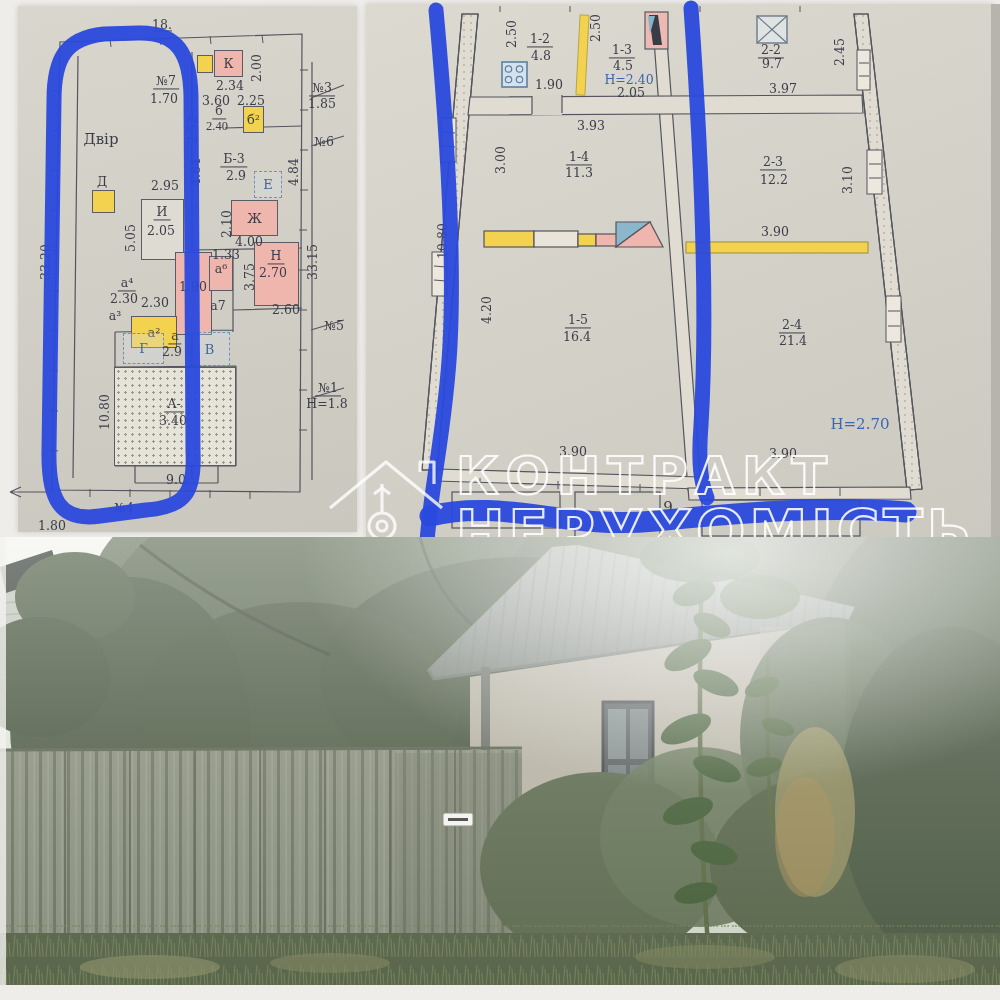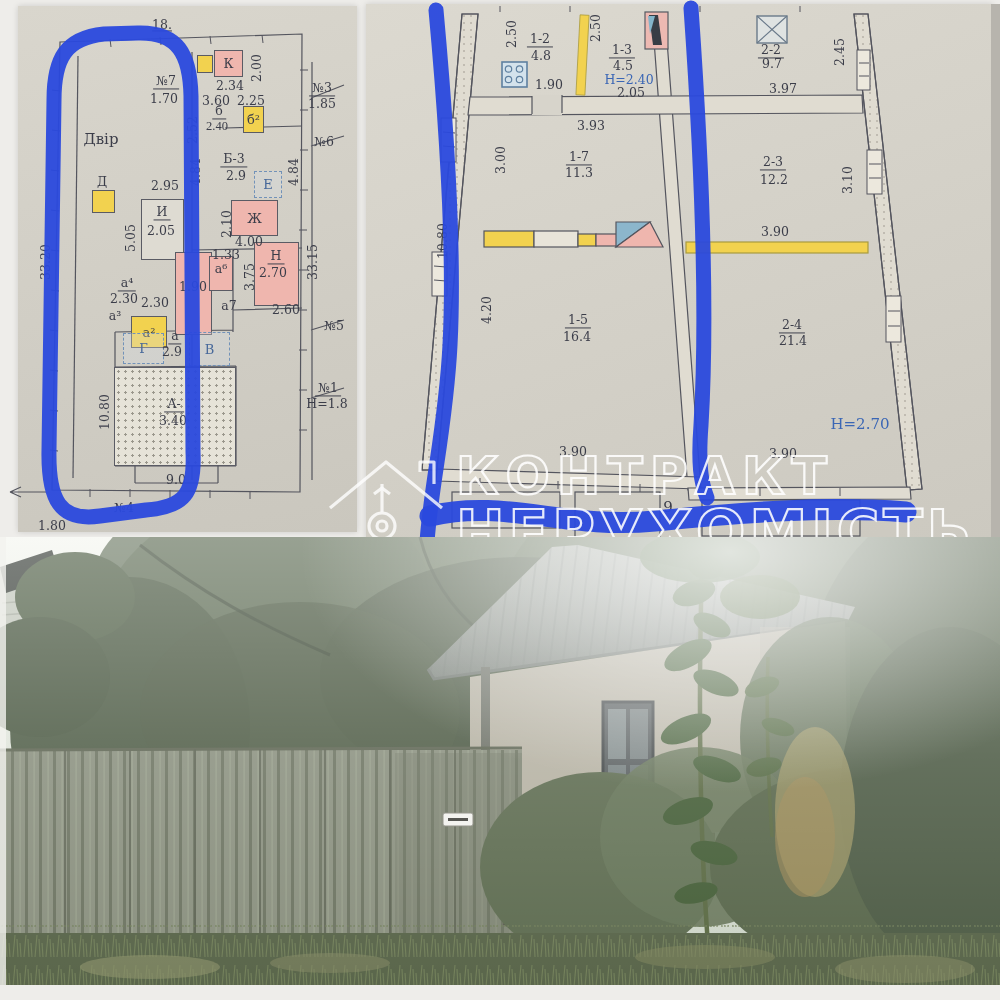--- a/index.html
+++ b/index.html
@@ -123,21 +123,21 @@
   <div id="lp-boxes">
       <div class="bx p" style="left: 214px; top: 50px; width: 29px; height: 27px;">К</div>
       <div class="bx y" style="left: 197px; top: 55px; width: 16px; height: 18px;"></div>
       <div class="bx y" style="left: 243px; top: 106px; width: 21px; height: 27px;">б²</div>
       <div class="bx d" style="left: 254px; top: 171px; width: 28px; height: 27px;">Е</div>
       <div class="bx p" style="left: 231px; top: 200px; width: 47px; height: 36px;">Ж</div>
       <div class="bx p" style="left: 254px; top: 242px; width: 45px; height: 64px;"></div>
       <div class="bx w" style="left: 141px; top: 199px; width: 43px; height: 61px;"></div>
       <div class="bx p" style="left: 175px; top: 252px; width: 37px; height: 83px;"></div>
       <div class="bx p" style="left: 209px; top: 256px; width: 24px; height: 35px;"></div>
-      <div class="bx y" style="left: 131px; top: 316px; width: 36px; height: 32px;">а²</div>
+      <div class="bx y" style="left: 131px; top: 316px; width: 46px; height: 32px;">а²</div>
       <div class="bx y" style="left: 92px; top: 190px; width: 23px; height: 23px;"></div>
       <div class="bx d" style="left: 123px; top: 333px; width: 41px; height: 31px;">Г</div>
       <div class="bx d" style="left: 189px; top: 332px; width: 41px; height: 34px;">В</div>
       <div class="bx dot" style="left: 114px; top: 367px; width: 122px; height: 99px;"></div>
     </div>
 
   <div id="lp-labels" class="lblhost">
       <div class="lbl" style="left: 162px; top: 25px; text-decoration: underline;">18.</div>
       <div class="lbl ul" style="left: 166px; top: 82px;">№7</div>
       <div class="lbl" style="left: 164px; top: 99px;">1.70</div>
@@ -164,21 +164,21 @@
       <div class="lbl" style="left: 236px; top: 176px;">2.9</div>
       <div class="lbl rot" style="left: 227px; top: 224px;">2.10</div>
       <div class="lbl" style="left: 249px; top: 242px;">4.00</div>
       <div class="lbl ul" style="left: 276px; top: 257px;">Н</div>
       <div class="lbl" style="left: 273px; top: 273px;">2.70</div>
       <div class="lbl rot" style="left: 250px; top: 277px;">3.75</div>
       <div class="lbl rot" style="left: 313px; top: 262px;">33.15</div>
       <div class="lbl" style="left: 226px; top: 255px;">1.33</div>
       <div class="lbl" style="left: 193px; top: 287px;">1.90</div>
       <div class="lbl" style="left: 221px; top: 269px;">а⁶</div>
-      <div class="lbl" style="left: 229px; top: 306px;">а7</div>
+      <div class="lbl" style="left: 218px; top: 306px;">а7</div>
       <div class="lbl ul" style="left: 127px; top: 284px;">а⁴</div>
       <div class="lbl" style="left: 124px; top: 299px;">2.30</div>
       <div class="lbl" style="left: 155px; top: 303px;">2.30</div>
       <div class="lbl" style="left: 115px; top: 316px;">а³</div>
       <div class="lbl" style="left: 286px; top: 310px;">2.60</div>
       <div class="lbl" style="left: 334px; top: 326px;">№5</div>
       <div class="lbl ul" style="left: 175px; top: 337px;">а</div>
       <div class="lbl" style="left: 172px; top: 352px;">2.9</div>
       <div class="lbl rot" style="left: 105px; top: 412px;">10.80</div>
       <div class="lbl ul" style="left: 174px; top: 405px;">А-</div>
@@ -198,21 +198,21 @@
       <div class="lbl ul" style="left: 622px; top: 51px;">1-3</div>
       <div class="lbl" style="left: 623px; top: 66px;">4.5</div>
       <div class="lbl blue" style="left: 629px; top: 80px;">Н=2.40</div>
       <div class="lbl" style="left: 631px; top: 93px;">2.05</div>
       <div class="lbl" style="left: 591px; top: 126px;">3.93</div>
       <div class="lbl ul" style="left: 771px; top: 51px;">2-2</div>
       <div class="lbl" style="left: 772px; top: 64px;">9.7</div>
       <div class="lbl rot" style="left: 840px; top: 52px;">2.45</div>
       <div class="lbl" style="left: 783px; top: 89px;">3.97</div>
       <div class="lbl rot" style="left: 501px; top: 160px;">3.00</div>
-      <div class="lbl ul" style="left: 579px; top: 158px;">1-7</div>
+      <div class="lbl ul" style="left: 579px; top: 158px;">1-4</div>
       <div class="lbl" style="left: 579px; top: 173px;">11.3</div>
       <div class="lbl rot" style="left: 443px; top: 241px;">10.80</div>
       <div class="lbl ul" style="left: 773px; top: 163px;">2-3</div>
       <div class="lbl" style="left: 774px; top: 180px;">12.2</div>
       <div class="lbl rot" style="left: 848px; top: 180px;">3.10</div>
       <div class="lbl" style="left: 775px; top: 232px;">3.90</div>
       <div class="lbl rot" style="left: 487px; top: 310px;">4.20</div>
       <div class="lbl ul" style="left: 578px; top: 321px;">1-5</div>
       <div class="lbl" style="left: 577px; top: 337px;">16.4</div>
       <div class="lbl ul" style="left: 792px; top: 326px;">2-4</div>

